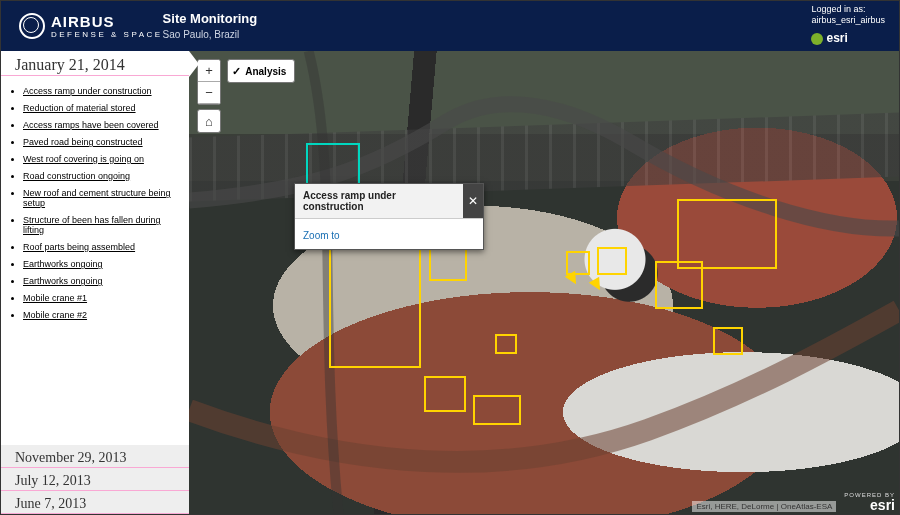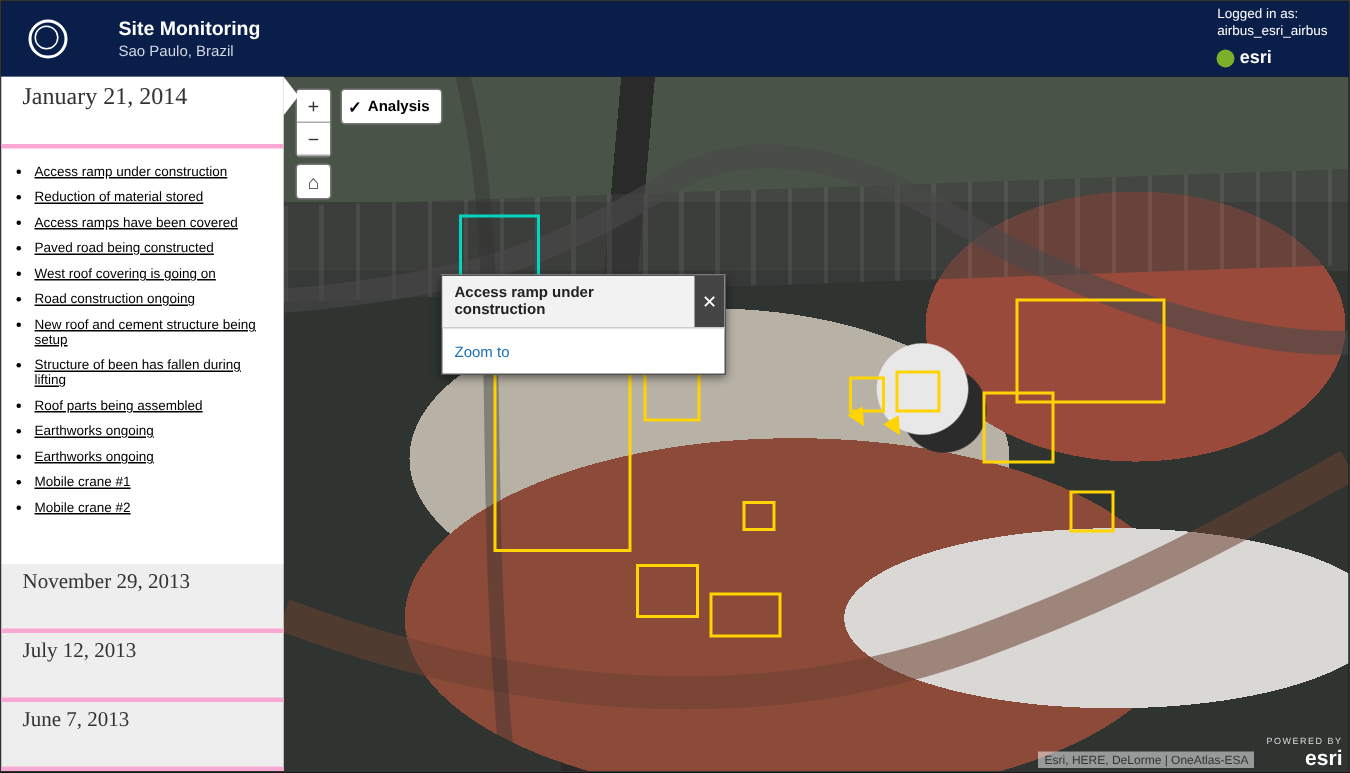--- a/index.html
+++ b/index.html
@@ -5,31 +5,31 @@
   html,body{margin:0;padding:0;width:900px;height:515px;font-family:Arial,Helvetica,sans-serif;overflow:hidden;background:#000}
   .app{width:900px;height:515px;position:relative;border:1px solid #333;box-sizing:border-box}
   
   .hdr{background:#0a1e4a;height:50px;display:flex;align-items:center;color:#fff;position:relative;z-index:5}
   .logo{display:flex;align-items:center;margin-left:18px}
   .logo-ring{width:22px;height:22px;border:2px solid #fff;border-radius:50%;margin-right:6px;position:relative}
   .logo-ring:after{content:"";position:absolute;width:14px;height:14px;border:1.5px solid #fff;border-radius:50%;left:2px;top:2px}
   .logo-text{line-height:1}
   .logo-main{font-size:15px;font-weight:bold;letter-spacing:1px}
   .logo-sub{font-size:8px;letter-spacing:2.5px;margin-top:2px}
-  .hdr-title{margin-left:28px;line-height:1.2}
+  .hdr-title{line-height:1.2}
   .hdr-title .t1{font-size:13px;font-weight:bold}
   .hdr-title .t2{font-size:10px;margin-top:2px;color:#cfd6e4}
   .hdr-right{margin-left:auto;text-align:left;margin-right:14px;font-size:9px;line-height:1.3}
   .hdr-right .esri{margin-top:4px}
   .esri-logo{display:inline-flex;align-items:center;gap:3px;color:#fff;font-size:12px;font-weight:bold}
   .esri-globe{width:12px;height:12px;background:#7db02a;border-radius:50%;display:inline-block}
   
   .body{display:flex;height:calc(100% - 50px)}
   .sidebar{width:188px;background:#fff;display:flex;flex-direction:column;font-family:Georgia,'Times New Roman',serif;position:relative;z-index:4}
-  .date-item{border-bottom:3px solid #f9a8d4;padding:5px 8px 22px 14px;font-size:14px;color:#333;cursor:pointer;position:relative;background:#eee}
+  .date-item{border-bottom:1px solid #f9a8d4;padding:5px 8px 1px 14px;font-size:14px;color:#333;cursor:pointer;position:relative;background:#eee}
   .date-item.active{background:#fff;font-size:16px}
   .date-item.active:after{content:"";position:absolute;right:-10px;top:0;bottom:0;width:0;height:0;border-top:13px solid transparent;border-bottom:13px solid transparent;border-left:10px solid #fff}
   .obs-list{flex:1;overflow:auto;background:#fff;padding:10px 8px 8px 22px;font-family:Arial,Helvetica,sans-serif}
   .obs-list ul{margin:0;padding:0;list-style:disc}
   .obs-list li{font-size:9px;margin:0 0 7px 0;color:#000}
   .obs-list li span{text-decoration:underline;cursor:pointer}
   
   .map{flex:1;position:relative;overflow:hidden}
   .sat{position:absolute;inset:0;background:
     radial-gradient(circle at 60% 45%, #e8e8e8 0 30px, transparent 31px),
@@ -72,20 +72,24 @@
   .pwr .brand{font-size:14px;font-weight:bold;color:#fff}
 </style>
 </head>
 <body>
 
 <div class="app">
 
   <div class="hdr">
     <div class="logo">
       <span class="logo-ring"></span>
+      <div class="logo-text">
+        <div class="logo-main">AIRBUS</div>
+        <div class="logo-sub">DEFENSE &amp; SPACE</div>
+      </div>
     </div>
     <div class="hdr-title">
       <div class="t1">Site Monitoring</div>
       <div class="t2">Sao Paulo, Brazil</div>
     </div>
     <div class="hdr-right">
       <div>Logged in as:</div>
       <div>airbus_esri_airbus</div>
       <div class="esri">
         <span class="esri-logo">

